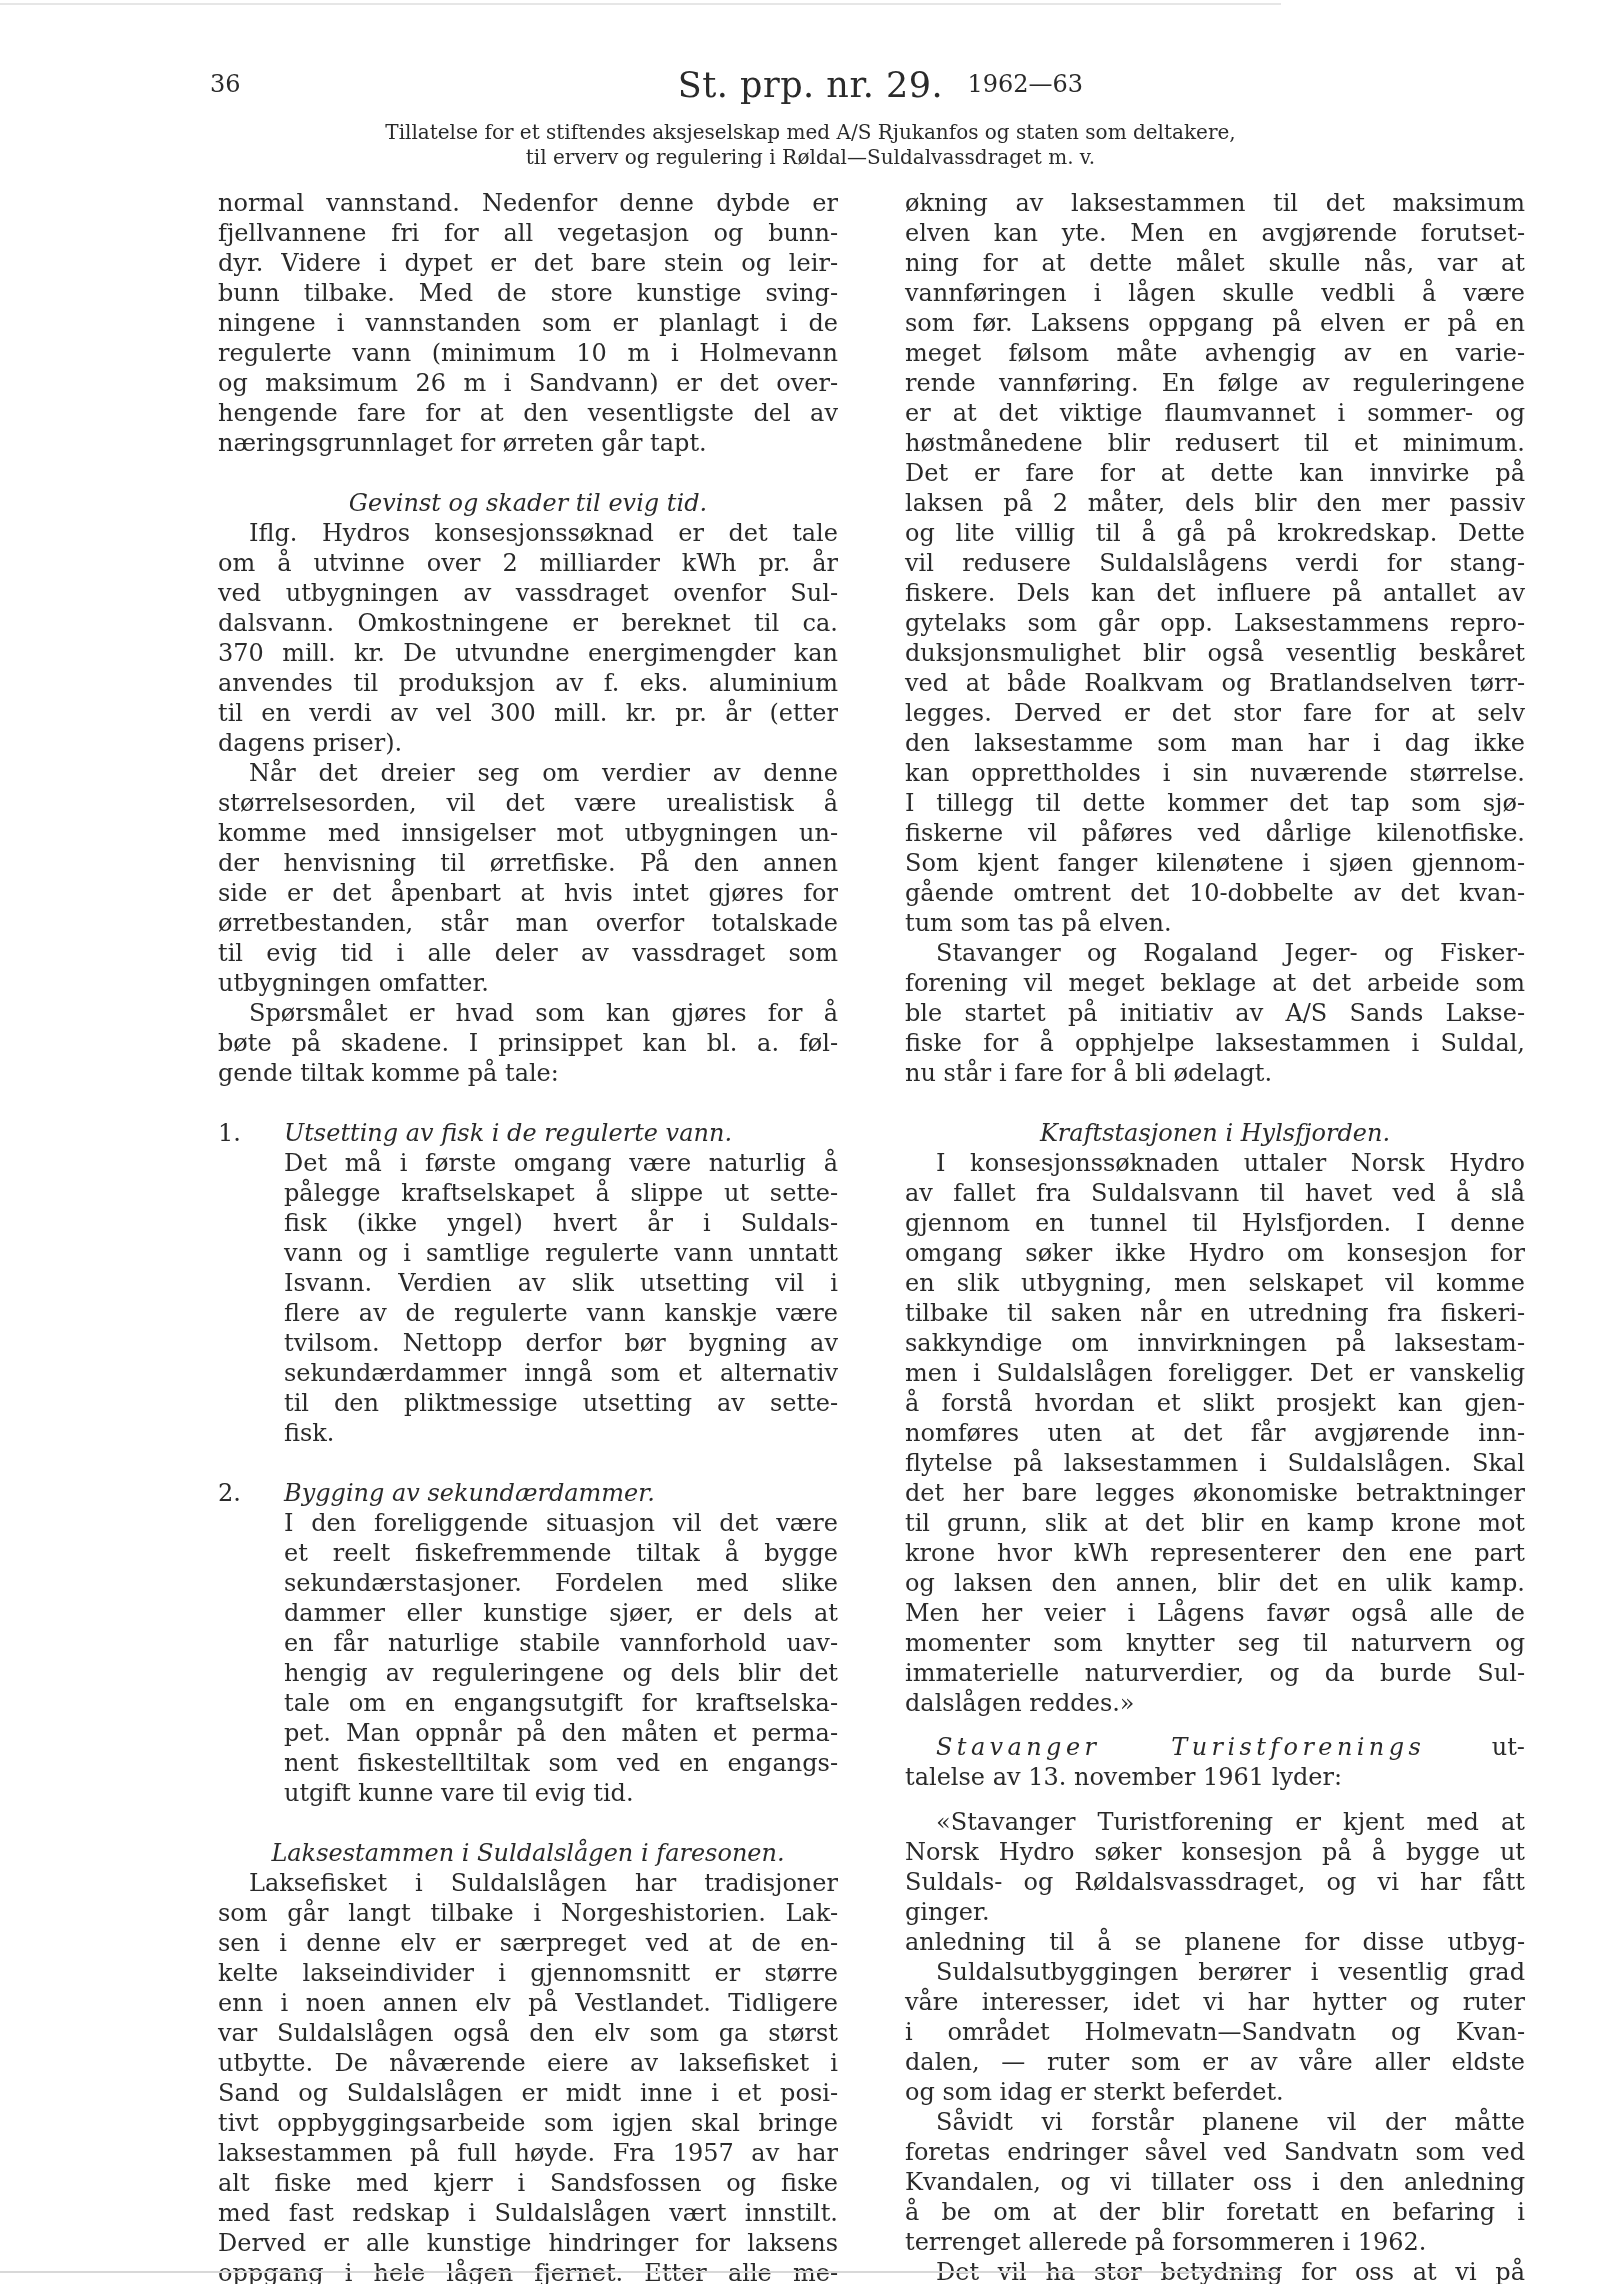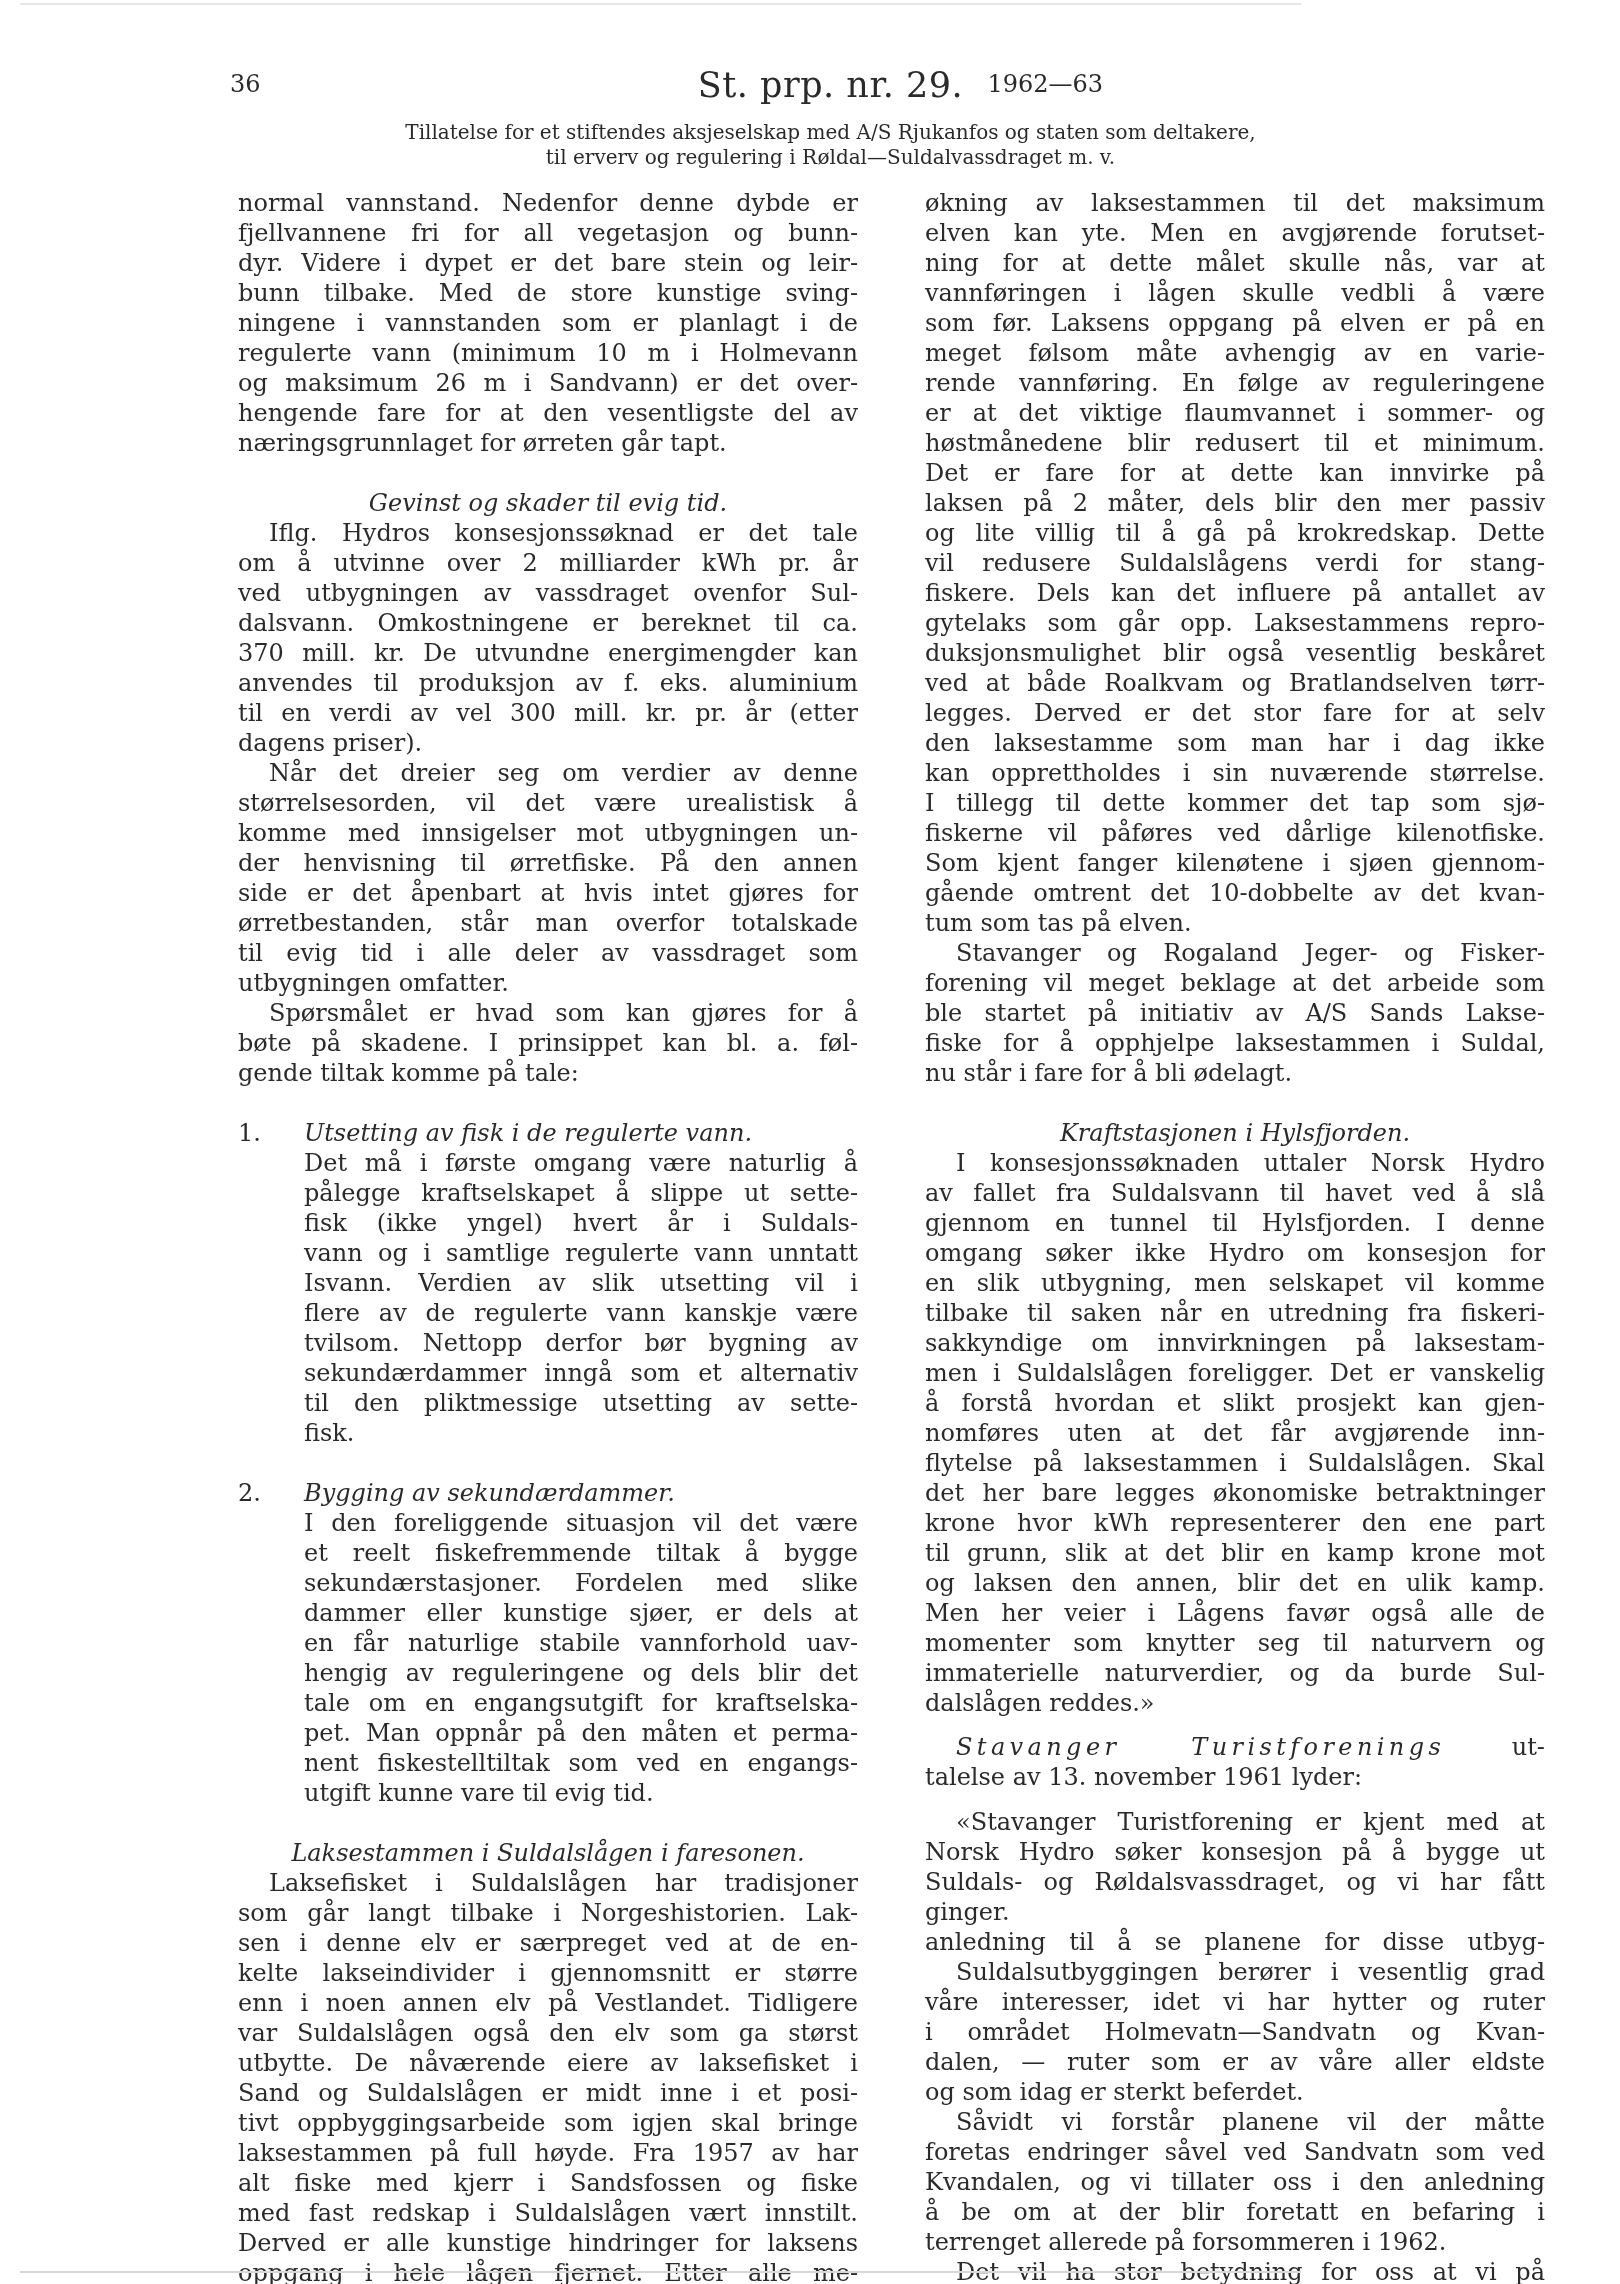--- a/index.html
+++ b/index.html
@@ -1,18 +1,18 @@
 <!DOCTYPE html>
 <html style="font-size:8.8px"><head>
 <meta charset="utf-8">
 <style>
   html, body { margin: 0; padding: 0; background: #ffffff; }
   body { width: 1621px; height: 2284px; position: relative; overflow: hidden;
          font-family: "DejaVu Serif", "Liberation Serif", serif; color: #2a2a2a; }
-  .page { position: absolute; left: 0; top: 0; width: 1281px; height: 2284px; margin-left: 20px; }
+  .page { position: absolute; left: 0; top: 0; width: 1281px; height: 2284px; }
   .topline { position: absolute; left: 0; right: 0; top: 3.3px; height: 1.6px; background: #e6e6e6; }
   .bottomline { position: absolute; left: 0; right: 0; bottom: 11px; height: 1.6px; background: #d8d8d8; }
   .hdr-num { position: absolute; left: 210px; top: 70px; font-size: 24px; }
   .hdr-title { position: absolute; left: 0; width: 1621px; top: 65px; text-align: center;
                font-size: 35px; font-weight: normal; letter-spacing: 0.5px; }
   .hdr-year { position: absolute; right: 198px; top: 70px; font-size: 24px; }
   .subtitle { position: absolute; left: 0; width: 1621px; top: 120px; text-align: center;
               font-size: 20px; line-height: 25px; }
   .col { position: absolute; top: 188px; width: 620px; font-size: 24px; line-height: 30px; }
   .col.left { left: 218px; }
@@ -173,22 +173,22 @@
         <div class="line">gjennom en tunnel til Hylsfjorden. I denne</div>
         <div class="line">omgang søker ikke Hydro om konsesjon for</div>
         <div class="line">en slik utbygning, men selskapet vil komme</div>
         <div class="line">tilbake til saken når en utredning fra fiskeri-</div>
         <div class="line">sakkyndige om innvirkningen på laksestam-</div>
         <div class="line">men i Suldalslågen foreligger. Det er vanskelig</div>
         <div class="line">å forstå hvordan et slikt prosjekt kan gjen-</div>
         <div class="line">nomføres uten at det får avgjørende inn-</div>
         <div class="line">flytelse på laksestammen i Suldalslågen. Skal</div>
         <div class="line">det her bare legges økonomiske betraktninger</div>
+        <div class="line">til grunn, slik at det blir en kamp krone mot</div>
         <div class="line">krone hvor kWh representerer den ene part</div>
-        <div class="line">til grunn, slik at det blir en kamp krone mot</div>
         <div class="line">og laksen den annen, blir det en ulik kamp.</div>
         <div class="line">Men her veier i Lågens favør også alle de</div>
         <div class="line">momenter som knytter seg til naturvern og</div>
         <div class="line">immaterielle naturverdier, og da burde Sul-</div>
         <div class="line last">dalslågen reddes.»</div>
       </div>
     <div class="gap-s"></div>
     <div class="line indent"><span class="spaced">Stavanger Turistforenings</span> <span>ut-</span></div>
     <div>
         <div class="line last">talelse av 13. november 1961 lyder:</div>

